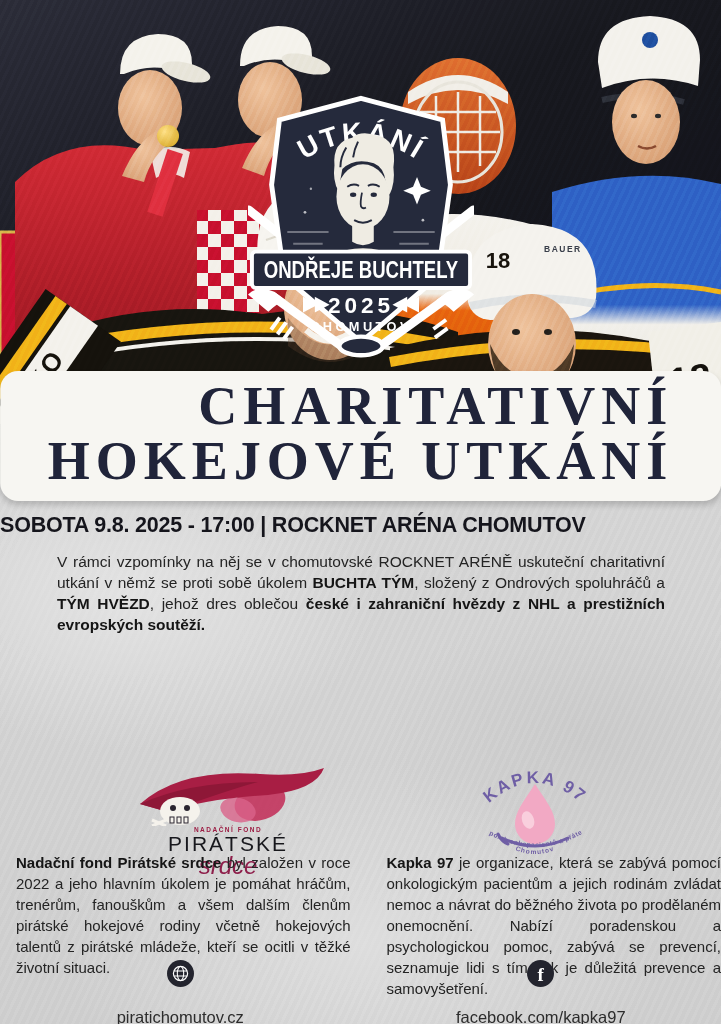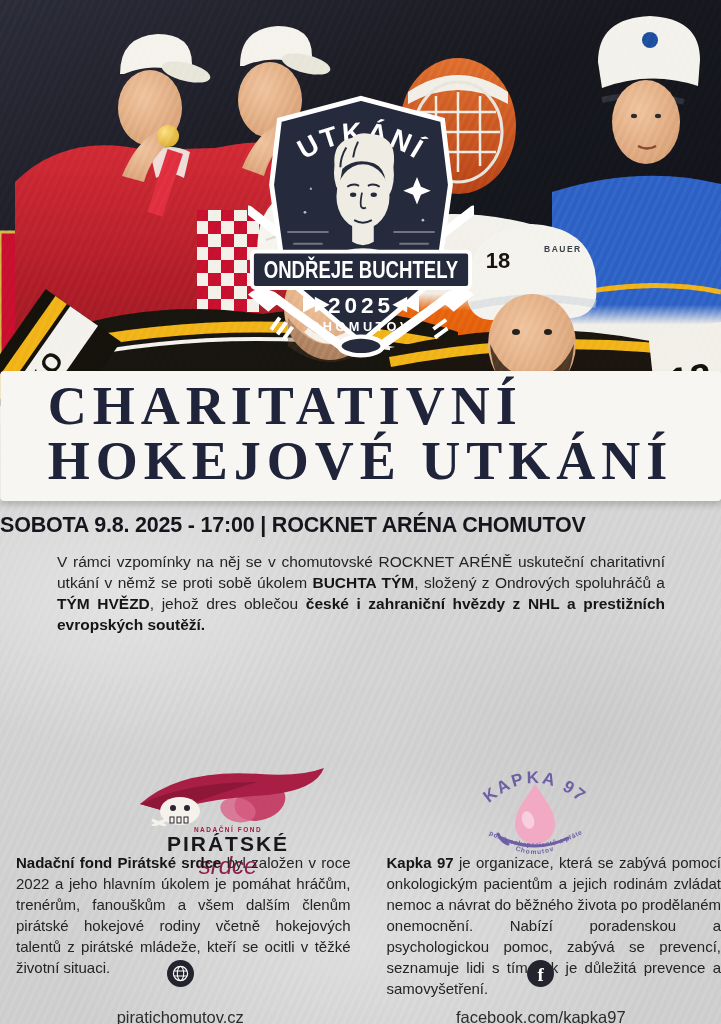--- a/index.html
+++ b/index.html
@@ -15,38 +15,38 @@
   .poster::after{ 
     content:"";position:absolute;inset:0;pointer-events:none;
     background:
       repeating-linear-gradient(115deg, rgba(255,255,255,.05) 0 3px, rgba(0,0,0,.03) 3px 7px);
     mix-blend-mode:overlay;
   }
   .collage{position:absolute;top:0;left:0;width:721px;height:424px;overflow:hidden;}
   .badge{position:absolute;top:94px;left:50%;transform:translateX(-50%);z-index:5;}
   .title-sticker{
     position:absolute;top:371px;left:50%;transform:translateX(-50%);z-index:6;
-    background:#f7f6f2;border-radius:4px;padding:8px 48px 12px;text-align:left;
+    background:#f7f6f2;border-radius:18px;padding:8px 48px 12px;text-align:right;
     box-shadow:0 4px 6px rgba(0,0,0,.18);
   }
   .title-line{
     font-family:"Liberation Serif",serif;font-weight:bold;font-size:54px;line-height:1.02;
     color:#20243a;letter-spacing:6px;white-space:nowrap;
   }
   .date-line{
     position:absolute;top:513px;left:0;width:100%;text-align:left;z-index:4;
     font-weight:bold;font-size:21.5px;letter-spacing:-.2px;color:#15151c;
   }
   .paragraphs{position:absolute;top:551px;left:57px;right:56px;z-index:4;}
   .paragraphs p{margin:0 0 15px;font-size:15.5px;line-height:21px;text-align:justify;color:#242424;}
   .paragraphs p b, .columns p b{color:#151515;}
   .logos-row{position:absolute;top:762px;left:0;width:100%;height:100px;z-index:4;}
   .piratske{position:absolute;left:118px;top:2px;width:220px;text-align:center;}
   .piratske .small{font-size:6.5px;font-weight:bold;letter-spacing:1.5px;color:#9b1b42;margin-top:-4px;}
-  .piratske .name{font-size:21px;font-weight:bold;letter-spacing:2px;color:#17171c;line-height:1.05;}
+  .piratske .name{font-size:21px;font-weight:normal;letter-spacing:2px;color:#17171c;line-height:1.05;}
   .piratske .script{font-family:Liberation Sans, sans-serif;font-style:italic;font-size:24px;color:#8e1f4b;margin-top:-3px;}
   .kapka{position:absolute;left:462px;top:-4px;width:146px;}
   .columns{position:absolute;top:852px;left:16px;right:0;display:flex;gap:36px;z-index:4;}
   .columns p{flex:1;margin:0;font-size:15px;line-height:21px;text-align:justify;color:#242424;}
   .footer{position:absolute;top:960px;left:0;width:100%;display:flex;z-index:4;}
   .footer-item{flex:1;display:flex;flex-direction:column;align-items:center;gap:5px;}
   .icon-circle{width:27px;height:27px;border-radius:50%;background:#23242e;display:flex;align-items:center;justify-content:center;}
   .fb-glyph{color:#fff;font-family:"Liberation Serif",serif;font-weight:bold;font-size:19px;line-height:1;margin-top:1px;}
   .footer-label{font-size:16.5px;color:#2c2c2c;margin-top:16px;}
   svg text{font-family:"Liberation Sans",sans-serif;}

